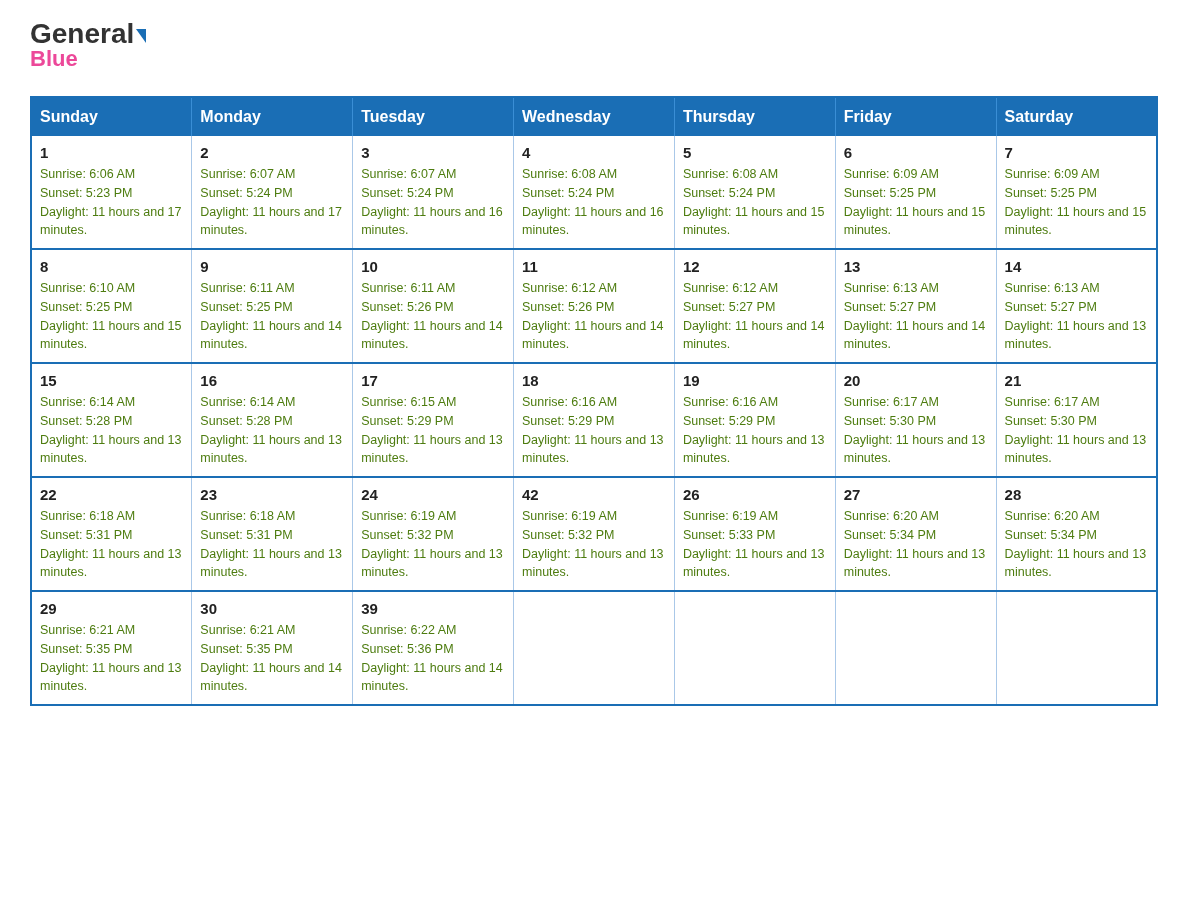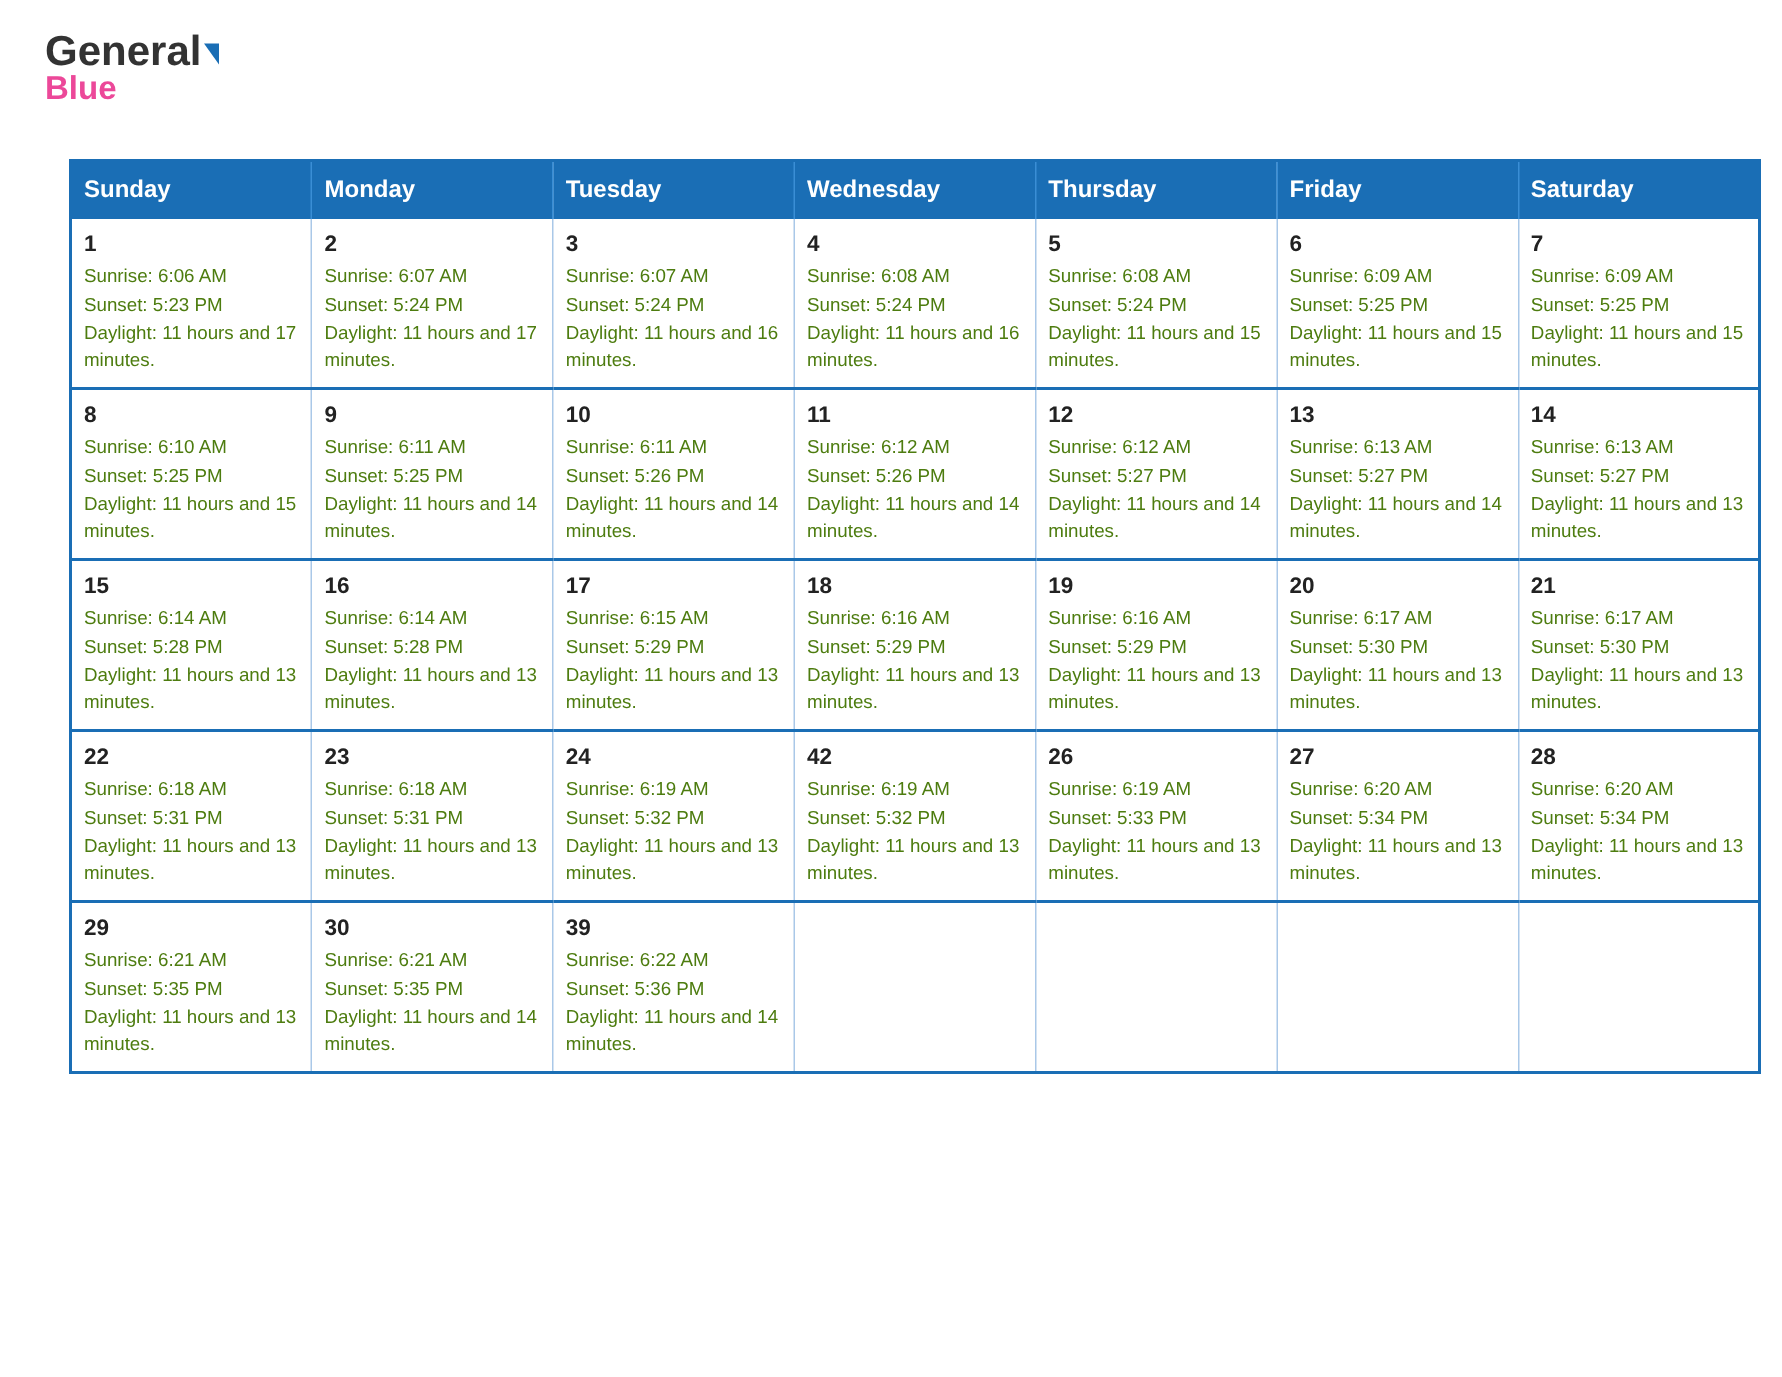--- a/index.html
+++ b/index.html
@@ -7,21 +7,21 @@
       font-family: Arial, sans-serif;
       background: #fff;
       width: 1188px;
       min-height: 918px;
       padding: 20px 30px;
     }
     .header {
       display: flex;
       justify-content: space-between;
       align-items: flex-start;
-      margin-bottom: 34px;
+      margin-bottom: 24px;
     }
     .logo {
       display: flex;
       flex-direction: column;
       align-items: flex-start;
     }
     .logo-text {
       font-size: 28px;
       font-weight: bold;
       color: #333;
@@ -54,21 +54,20 @@
     }
     .subtitle {
       font-size: 20px;
       color: #444;
       margin-top: 4px;
     }
     .calendar {
       width: 100%;
       border-collapse: collapse;
       border: 2px solid #1a6eb5;
-      margin-left: 16px;
     }
     .calendar thead tr th {
       background-color: #1a6eb5;
       color: #fff;
       font-size: 16px;
       font-weight: bold;
       padding: 10px 8px;
       text-align: left;
       border-right: 1px solid #3a8ed5;
     }

